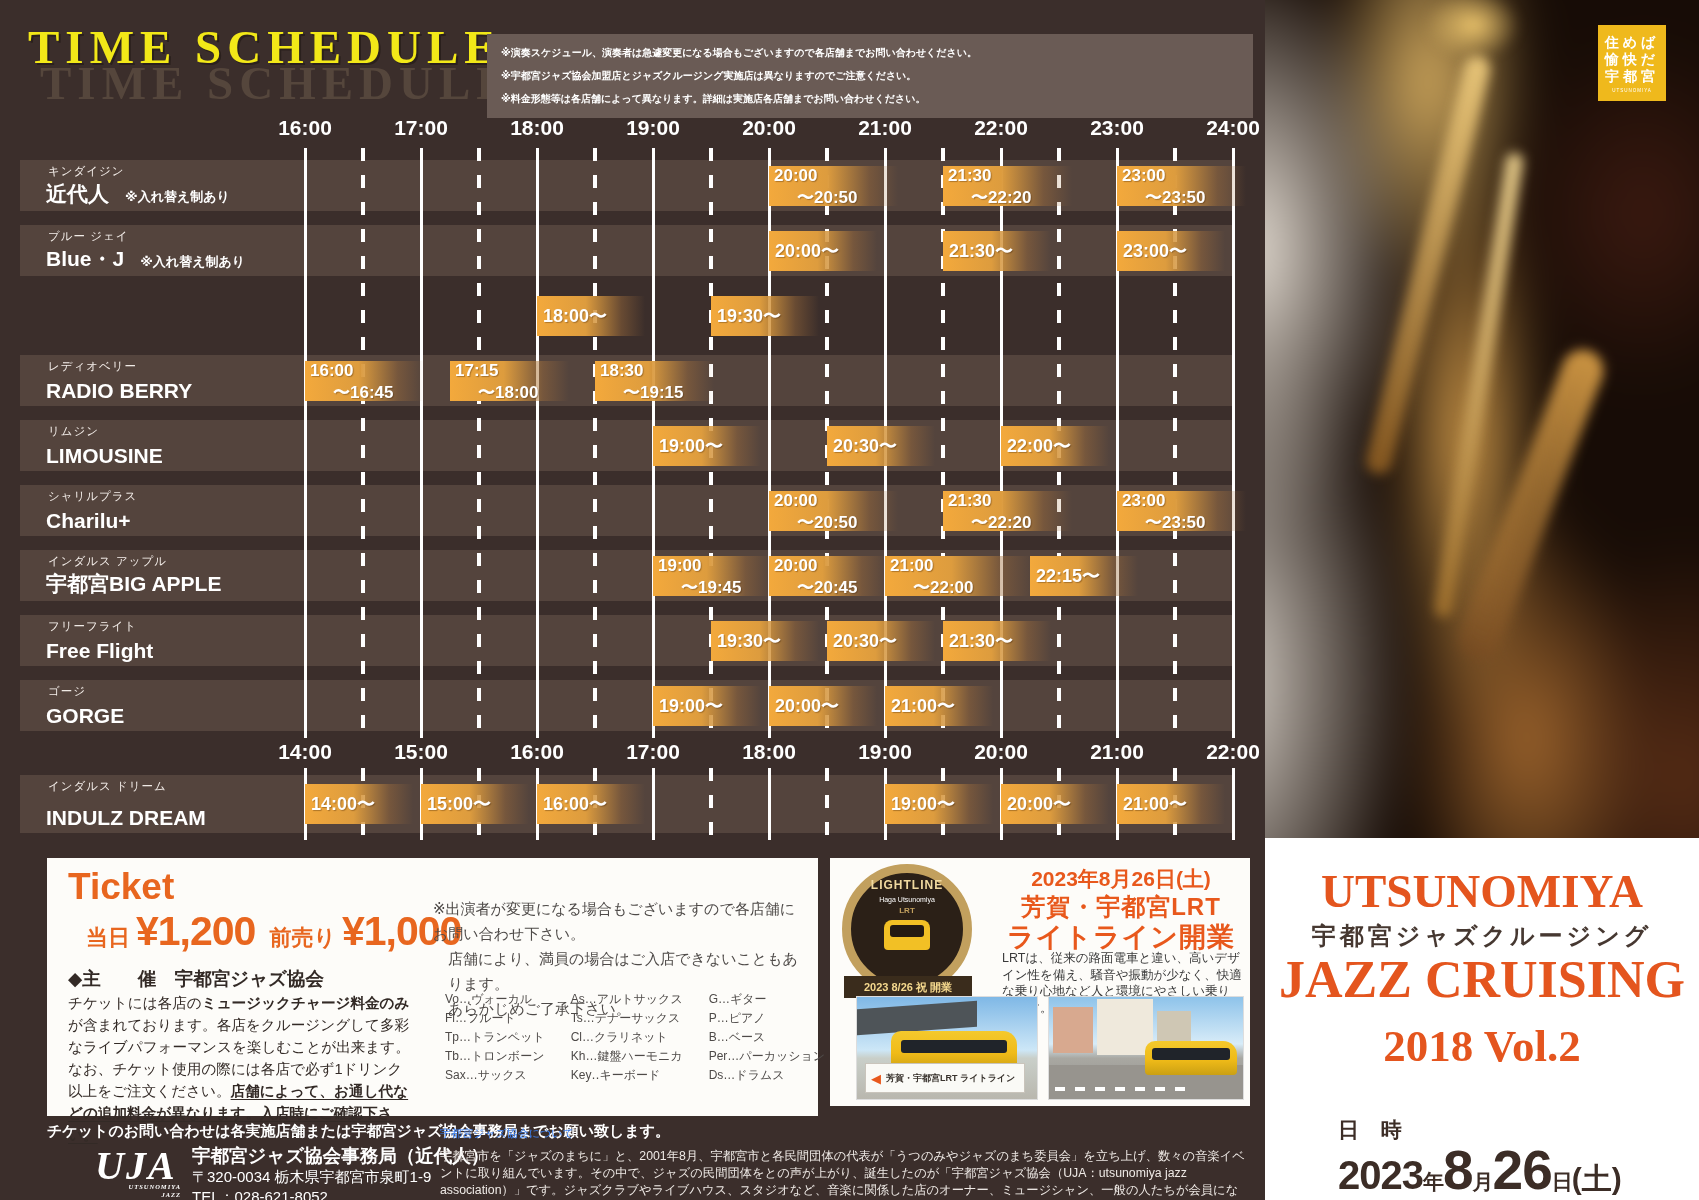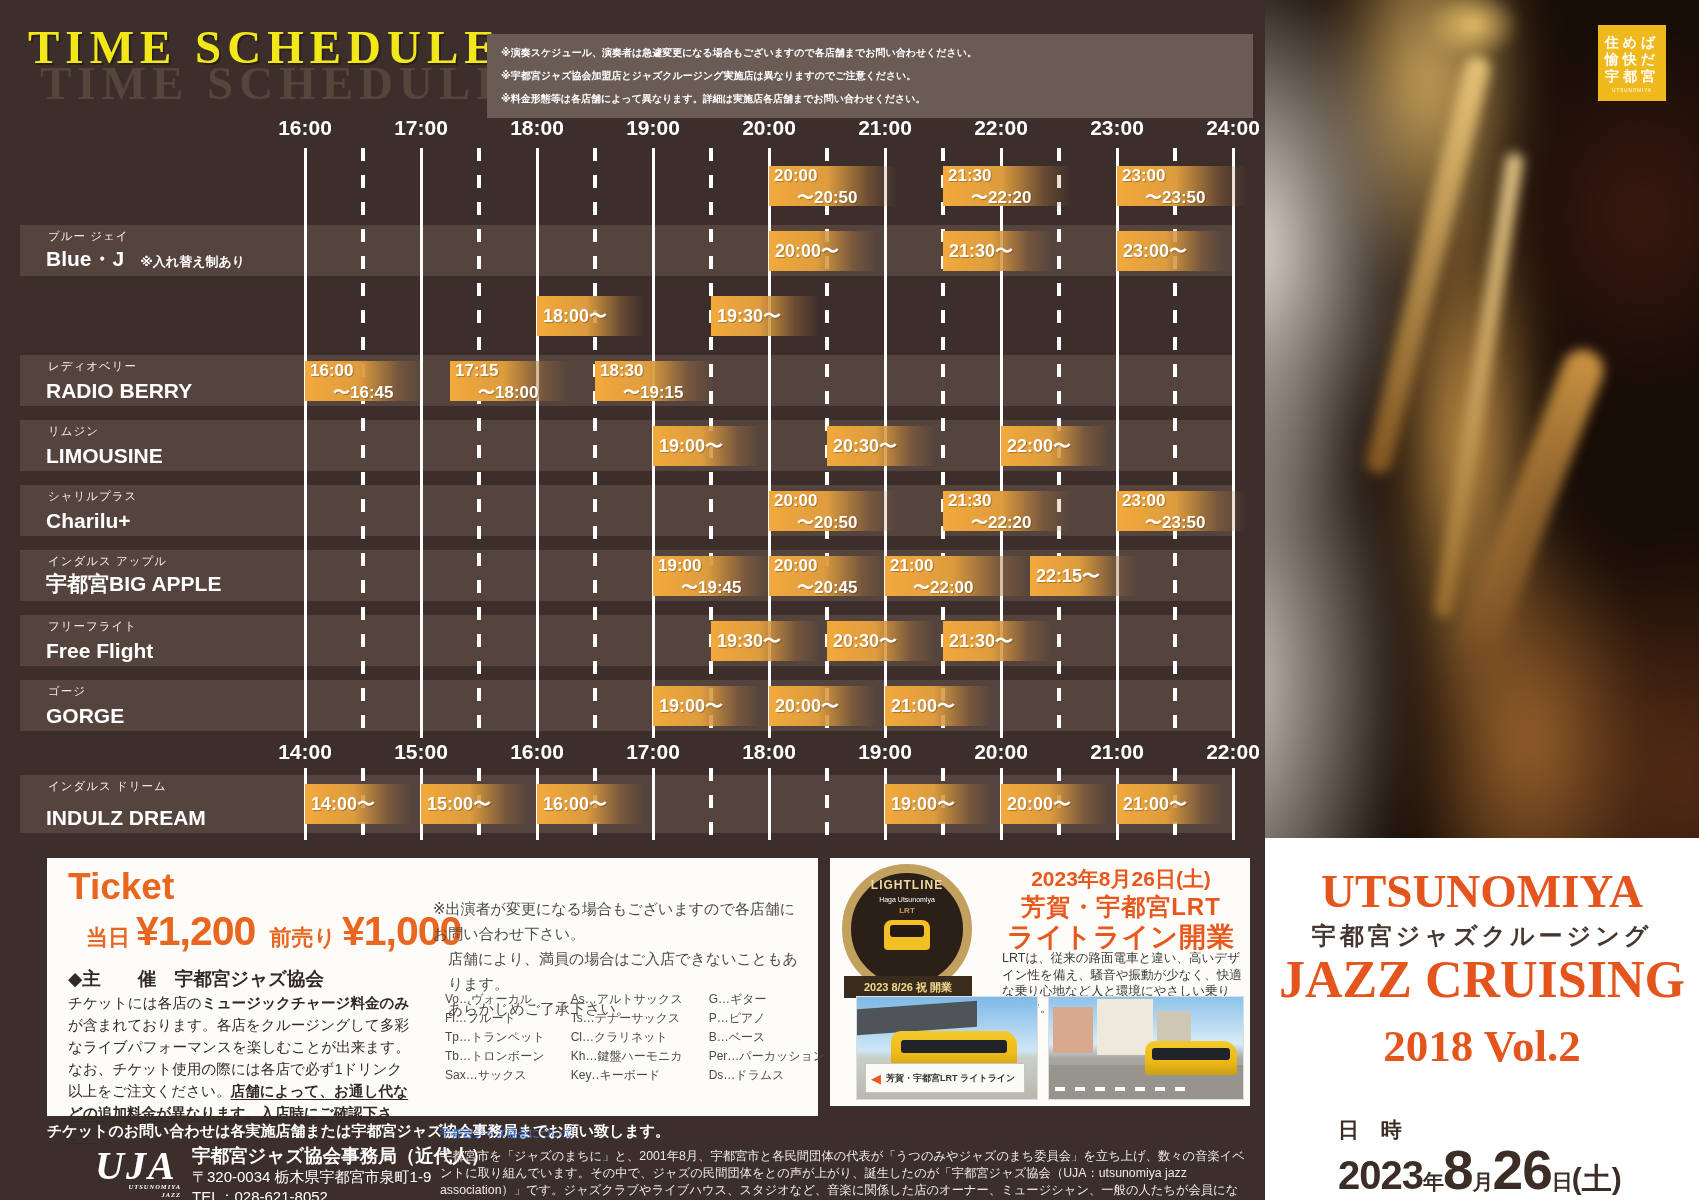--- a/index.html
+++ b/index.html
@@ -186,20 +186,24 @@
       <div class="gl-solid" style="left: 1115.5px; top: 768px; height: 72px;"></div>
       <div class="gl-solid" style="left: 1231.5px; top: 768px; height: 72px;"></div>
       <div class="gl-dash" style="left: 361.25px; top: 768px; height: 72px;"></div>
       <div class="gl-dash" style="left: 477.25px; top: 768px; height: 72px;"></div>
       <div class="gl-dash" style="left: 593.25px; top: 768px; height: 72px;"></div>
       <div class="gl-dash" style="left: 709.25px; top: 768px; height: 72px;"></div>
       <div class="gl-dash" style="left: 825.25px; top: 768px; height: 72px;"></div>
       <div class="gl-dash" style="left: 941.25px; top: 768px; height: 72px;"></div>
       <div class="gl-dash" style="left: 1057.25px; top: 768px; height: 72px;"></div>
       <div class="gl-dash" style="left: 1173.25px; top: 768px; height: 72px;"></div>
+      <div class="strip" style="top: 160px; height: 51px;">
+        <div class="kana">キンダイジン</div>
+        <div class="vname">近代人<span class="vnote">※入れ替え制あり</span></div>
+      </div>
       <div class="blk" style="left: 769px; top: 165.5px; width: 128.667px;">
         <span class="bs">20:00</span>
         <span class="be">〜20:50</span>
       </div>
       <div class="blk" style="left: 943px; top: 165.5px; width: 128.667px;">
         <span class="bs">21:30</span>
         <span class="be">〜22:20</span>
       </div>
       <div class="blk" style="left: 1117px; top: 165.5px; width: 128.667px;">
         <span class="bs">23:00</span>

